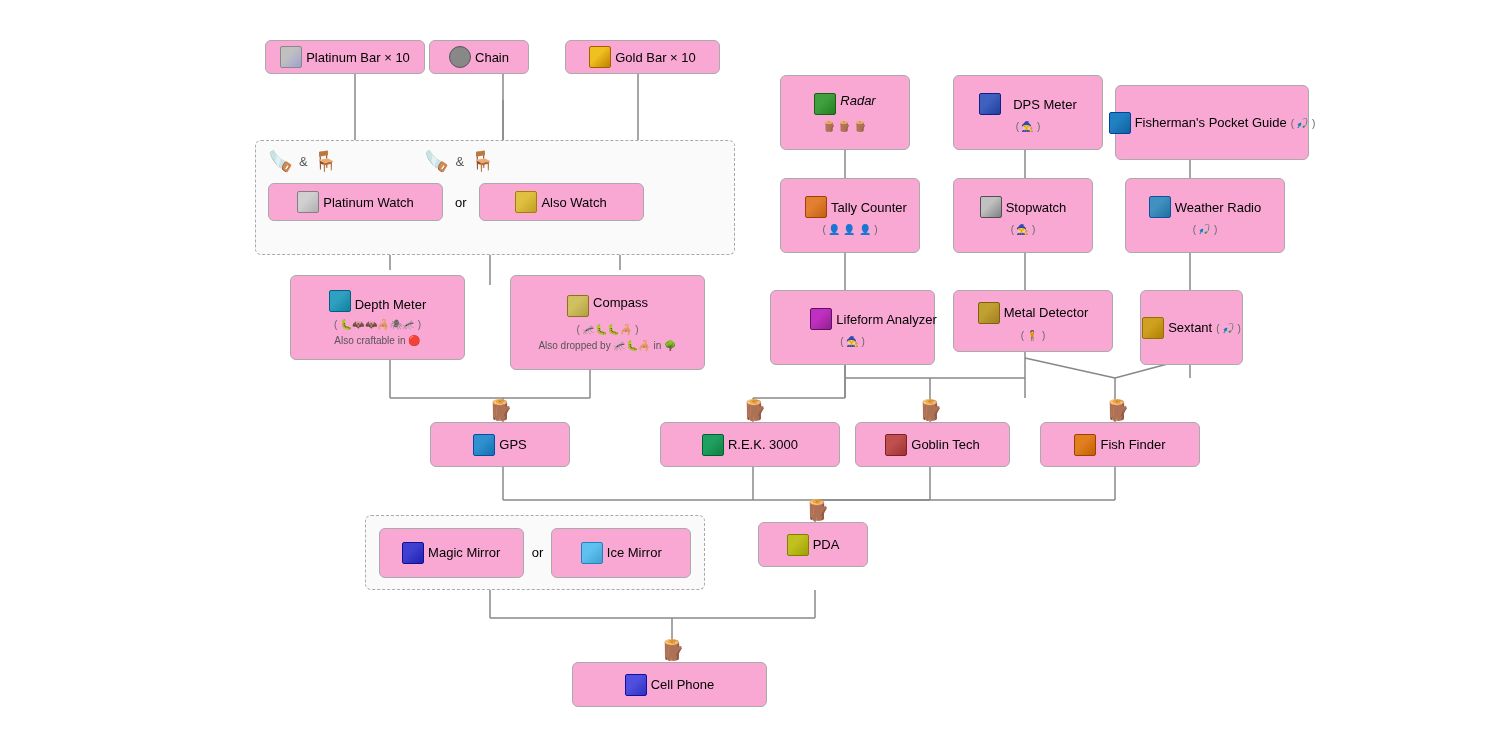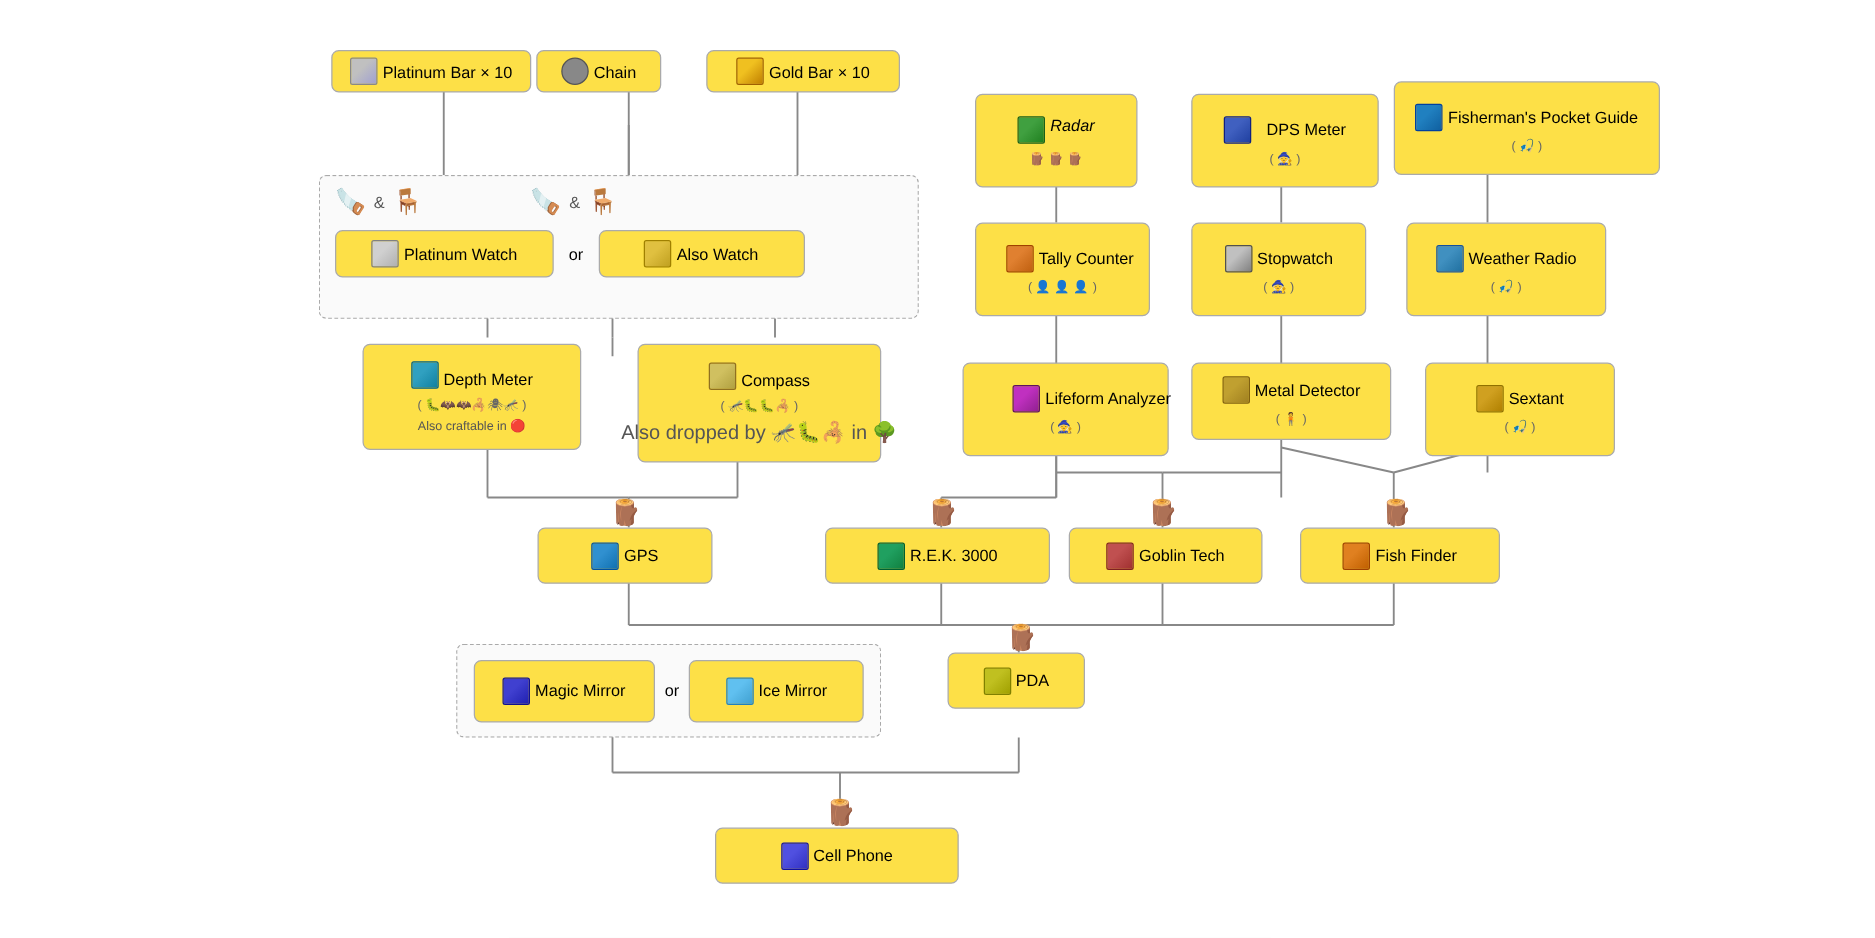--- a/index.html
+++ b/index.html
@@ -12,21 +12,21 @@
       height: 750px;
     }
     .craft-tree {
       position: relative;
       width: 1500px;
       height: 750px;
       background: #fff;
     }
     .node {
       position: absolute;
-      background: #fde047;
+      background: #f9a8d4;
       border: 1.5px solid #aaa;
       border-radius: 6px;
       display: flex;
       align-items: center;
       justify-content: center;
       gap: 4px;
       padding: 5px 10px;
       font-size: 13px;
       white-space: nowrap;
     }
@@ -193,21 +193,21 @@
   </div>
 
   <div class="node" style="left:953px;top:75px;width:150px;height:75px;flex-direction:column;">
     <div style="display:flex;align-items:center;gap:12px;">
       <span class="icon-pixel px-dps"></span>
       <span>DPS Meter</span>
     </div>
     <div style="font-size:10px;color:#666;margin-top:2px;">( 🧙 )</div>
   </div>
 
-  <div class="node" style="left:1115px;top:65px;width:213px;height:75px;flex-direction:column;">
+  <div class="node" style="left:1115px;top:85px;width:194px;height:75px;flex-direction:row;">
     <div style="display:flex;align-items:center;gap:4px;">
       <span class="icon-pixel px-fish"></span>
       <span>Fisherman's Pocket Guide</span>
     </div>
     <div style="font-size:10px;color:#666;margin-top:2px;">( 🎣 )</div>
   </div>
 
   <div class="node" style="left:780px;top:178px;width:140px;height:75px;flex-direction:column;">
     <div style="display:flex;align-items:center;gap:4px;margin-left:12px;">
       <span class="icon-pixel px-tally"></span>
@@ -241,44 +241,44 @@
   </div>
 
   <div class="node" style="left:953px;top:290px;width:160px;height:62px;flex-direction:column;">
     <div style="display:flex;align-items:center;gap:4px;">
       <span class="icon-pixel px-metaldet"></span>
       <span>Metal Detector</span>
     </div>
     <div style="font-size:10px;color:#666;margin-top:2px;">( 🧍 )</div>
   </div>
 
-  <div class="node" style="left:1140px;top:290px;width:152px;height:75px;flex-direction:column;">
+  <div class="node" style="left:1140px;top:290px;width:103px;height:75px;flex-direction:row;">
     <div style="display:flex;align-items:center;gap:4px;">
       <span class="icon-pixel px-sextant"></span>
       <span>Sextant</span>
     </div>
     <div style="font-size:10px;color:#666;margin-top:2px;">( 🎣 )</div>
   </div>
 
   <div class="node" style="left:290px;top:275px;width:175px;height:85px;flex-direction:column;">
     <div style="display:flex;align-items:flex-end;gap:4px;">
       <span class="icon-pixel px-depth"></span>
       <span>Depth Meter</span>
     </div>
     <div style="font-size:10px;color:#666;margin-top:3px;text-align:center;">( 🐛🦇🦇🦂🕷🦟 )</div>
     <div style="font-size:10px;color:#555;margin-top:1px;">Also craftable in 🔴</div>
   </div>
 
   <div class="node" style="left:510px;top:275px;width:195px;height:95px;flex-direction:column;">
-    <div style="display:flex;align-items:flex-end;gap:4px;">
+    <div style="display:flex;align-items:flex-start;gap:4px;">
       <span class="icon-pixel px-compass"></span>
       <span>Compass</span>
     </div>
     <div style="font-size:10px;color:#666;margin-top:3px;text-align:center;">( 🦟🐛🐛🦂 )</div>
-    <div style="font-size:16px;color:#555;margin-top:1px;">Also dropped by 🦟🐛🦂 in 🌳</div>
+    <div style="font-size:10px;color:#555;margin-top:1px;">Also dropped by 🦟🐛🦂 in 🌳</div>
   </div>
 
   <div style="position:absolute;left:488px;top:398px;font-size:20px;">🪵</div>
   <div style="position:absolute;left:742px;top:398px;font-size:20px;">🪵</div>
   <div style="position:absolute;left:918px;top:398px;font-size:20px;">🪵</div>
   <div style="position:absolute;left:1105px;top:398px;font-size:20px;">🪵</div>
 
   <div class="node" style="left:430px;top:422px;width:140px;height:45px;">
     <span class="icon-pixel px-gps"></span>
     <span>GPS</span>

